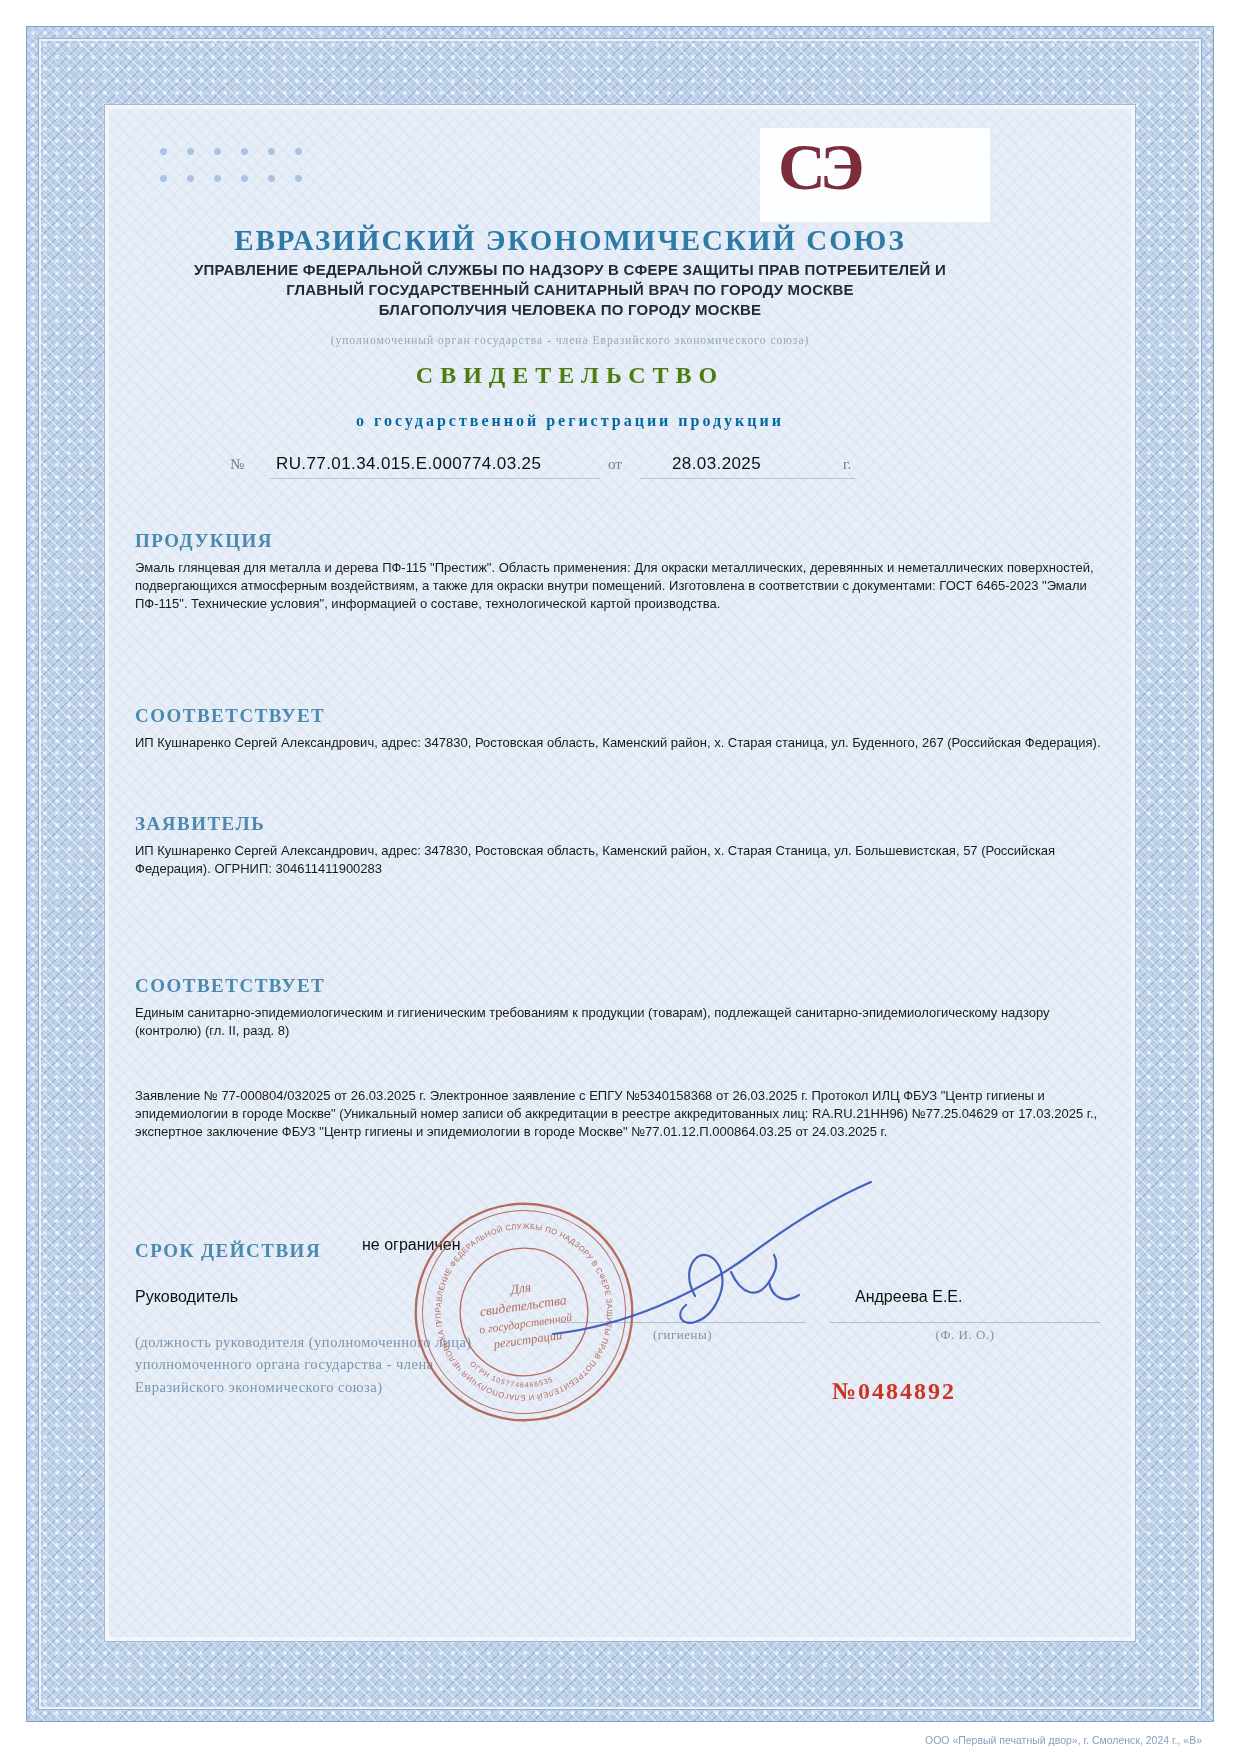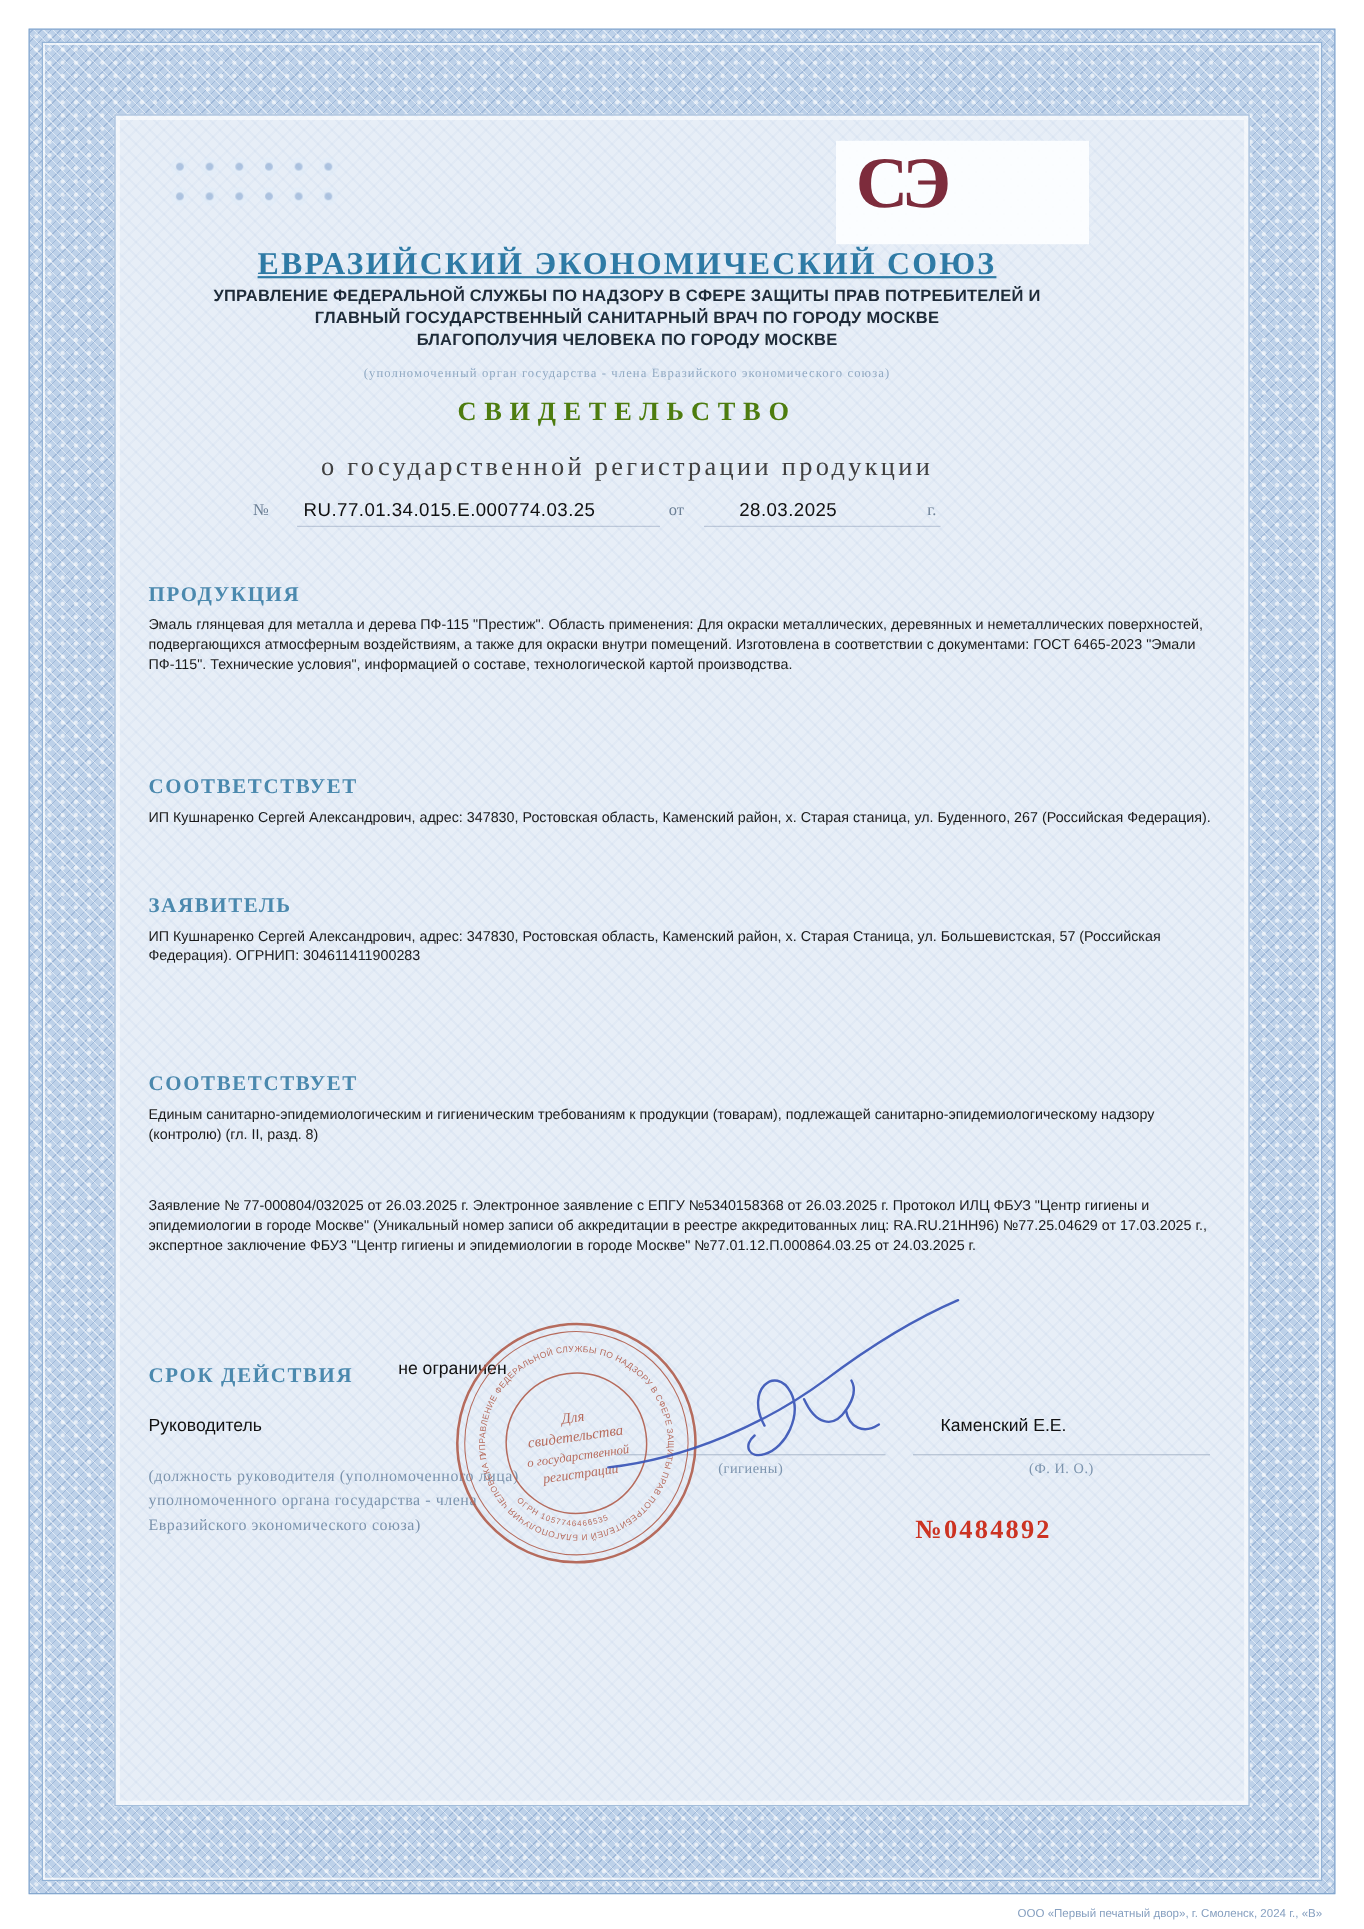--- a/index.html
+++ b/index.html
@@ -48,25 +48,25 @@
     position:absolute; left:760px; top:128px; width:230px; height:94px;
     background:rgba(253,254,255,.92);
   }
   .logo-se {
     position:absolute; left:778px; top:134px;
     font-family:"Liberation Serif", serif; font-weight:900;
     font-size:66px; letter-spacing:-6px; color:#7d2c3c; line-height:1;
   }
 
   
-  .union  { top:224px; font-family:"Liberation Serif", serif; font-weight:700; font-size:29px; letter-spacing:2px; color:#2e7aa5;text-decoration:underline; }
+  .union  { top:224px; font-family:"Liberation Serif", serif; font-weight:700; font-size:29px; letter-spacing:2px; color:#2e7aa5; }
   .auth   { top:260px; font-size:15px; font-weight:700; color:#1e2b38; line-height:1.32; letter-spacing:.2px; }
   .note   { top:334px; font-family:"Liberation Serif", serif; font-size:11.5px; letter-spacing:1px; color:#8fa8c2; }
   .doc-title { top:362px; font-family:Liberation Serif, serif; font-weight:700; font-size:24px; letter-spacing:7px; color:#4d7c0f; }
-  .doc-sub   { top:412px; font-family:"Liberation Serif", serif; font-weight:400; font-size:24px; letter-spacing:3px; color:#404040; }
+  .doc-sub   { top:412px; font-family:"Liberation Serif", serif; font-weight:700; font-size:16px; letter-spacing:3px; color:#0369a1; }
 
   
   .reg-row { position:absolute; top:452px; left:0; width:1240px; height:30px; }
   .lbl { font-family:"Liberation Serif", serif; color:#6b7f95; font-size:15px; }
   .numval { font-size:17px; color:#101010; letter-spacing:.4px; }
   .uline { position:absolute; height:1px; background:rgba(110,130,160,.38); top:26px; }
 
   
   .section { position:absolute; left:135px; width:975px; }
   .sec-h { font-family:"Liberation Serif", serif; font-size:19px; letter-spacing:1.5px; color:#4b89ae; font-weight:600; }
@@ -143,21 +143,21 @@
   </div>
 
   <div class="section" style="top:1080px;">
     <div class="sec-b">Заявление № 77-000804/032025 от 26.03.2025 г. Электронное заявление с ЕПГУ №5340158368 от 26.03.2025 г. Протокол ИЛЦ ФБУЗ "Центр гигиены и эпидемиологии в городе Москве" (Уникальный номер записи об аккредитации в реестре аккредитованных лиц: RA.RU.21НН96) №77.25.04629 от 17.03.2025 г., экспертное заключение ФБУЗ "Центр гигиены и эпидемиологии в городе Москве" №77.01.12.П.000864.03.25 от 24.03.2025 г.</div>
   </div>
 
   <div class="abs validity-label">СРОК ДЕЙСТВИЯ</div>
   <div class="abs validity-value">не ограничен</div>
 
   <div class="abs position-label">Руководитель</div>
-  <div class="abs signer-name">Каменский Е.Е.</div>
+  <div class="abs signer-name">Андреева Е.Е.</div>
 
   <span class="sig-line" style="left:560px;width:245px;"></span>
   <span class="sig-line" style="left:830px;width:270px;"></span>
 
   <div class="abs cap cap-pod">(гигиены)</div>
   <div class="abs cap cap-fio">(Ф. И. О.)</div>
   <div class="abs cap cap-left">(должность руководителя (уполномоченного лица) уполномоченного органа государства - члена Евразийского экономического союза)</div>
 
   <div class="abs serial">№0484892</div>
 

